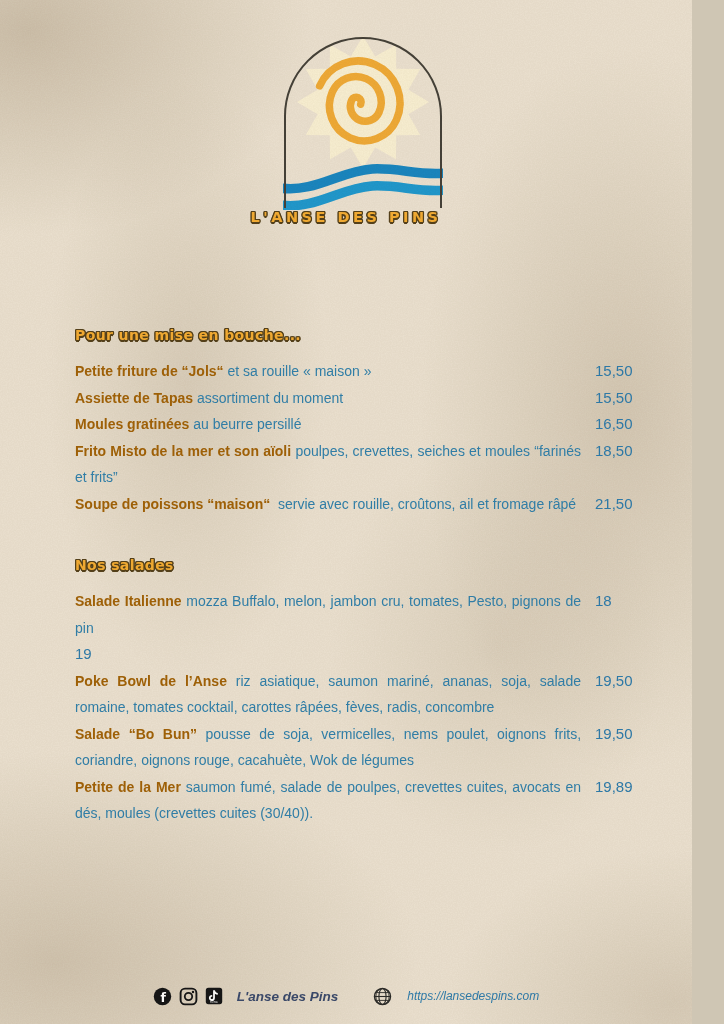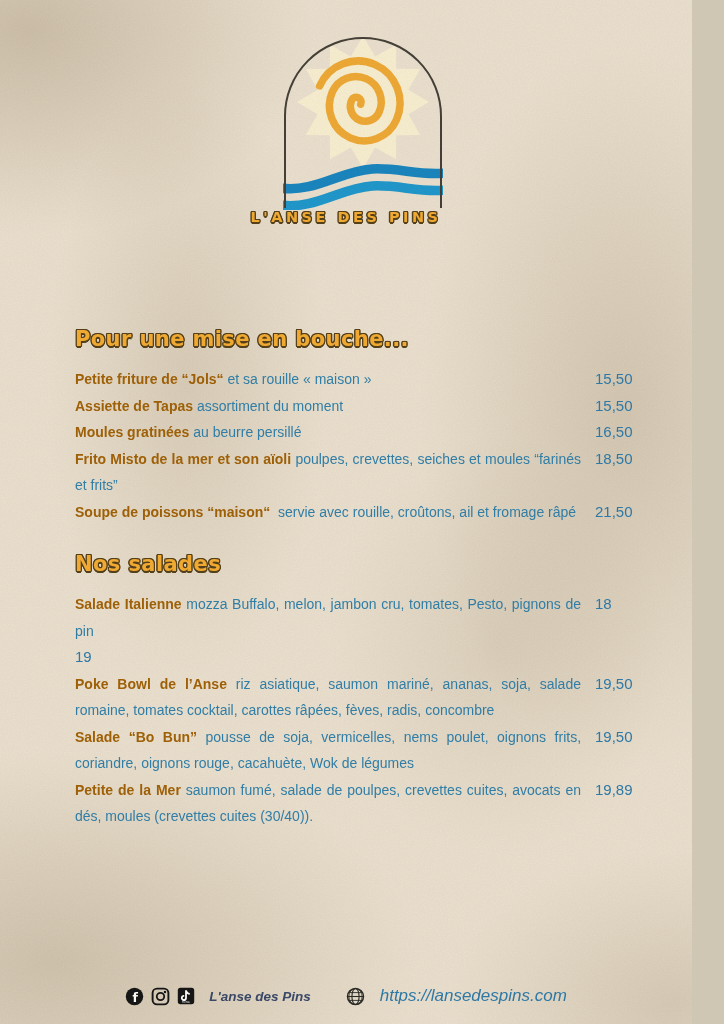--- a/index.html
+++ b/index.html
@@ -27,38 +27,38 @@
     text-shadow:
       -1.3px 0 #55411a, 1.3px 0 #55411a, 0 -1.3px #55411a, 0 1.5px #55411a,
       -1px -1px #55411a, 1px -1px #55411a, -1px 1px #55411a, 1px 1px #55411a,
       0 2.4px 0 #4a3a18;
   }
   .logo-svg{position:absolute;top:0;left:0;}
   .wordmark{
     position:absolute;top:209px;left:0;right:0;text-align:center;
     font-size:14.5px;letter-spacing:3.5px;
   }
-  .section-title{font-size:21px;letter-spacing:.4px;margin:0 0 15px 0;}
+  .section-title{font-size:14px;letter-spacing:.4px;margin:0 0 15px 0;}
 
   main{position:absolute;top:327px;left:75px;width:580px;}
-  .sec2{margin-top:27px;}
+  .sec2{margin-top:40px;}
   .row{display:flex;align-items:flex-start;}
   .txt{
     flex:1;margin:0;text-align:justify;font-size:14px;line-height:26.5px;
     color:#3180ab;padding-right:14px;
   }
   .txt b{color:#a16207;}
   .price{width:60px;text-align:left;font-size:15px;line-height:26.5px;color:#2e7bab;}
 
   footer{
     position:absolute;left:0;right:0;bottom:16px;height:24px;
     display:flex;align-items:center;justify-content:center;gap:7px;
   }
   .handle{font-style:italic;font-weight:bold;font-size:13.5px;color:#3b4a6b;margin:0 28px 0 7px;}
-  .site{font-style:italic;font-size:17px;color:#2e7bab;margin-left:8px;}
+  .site{font-style:italic;font-size:12px;color:#2e7bab;margin-left:8px;}
   .sicon{display:block;}
 </style>
 </head>
 <body>
 
 <div class="page">
 
   <div class="shadows"></div>
 
   <svg class="logo-svg" width="724" height="250" viewBox="0 0 724 250">

